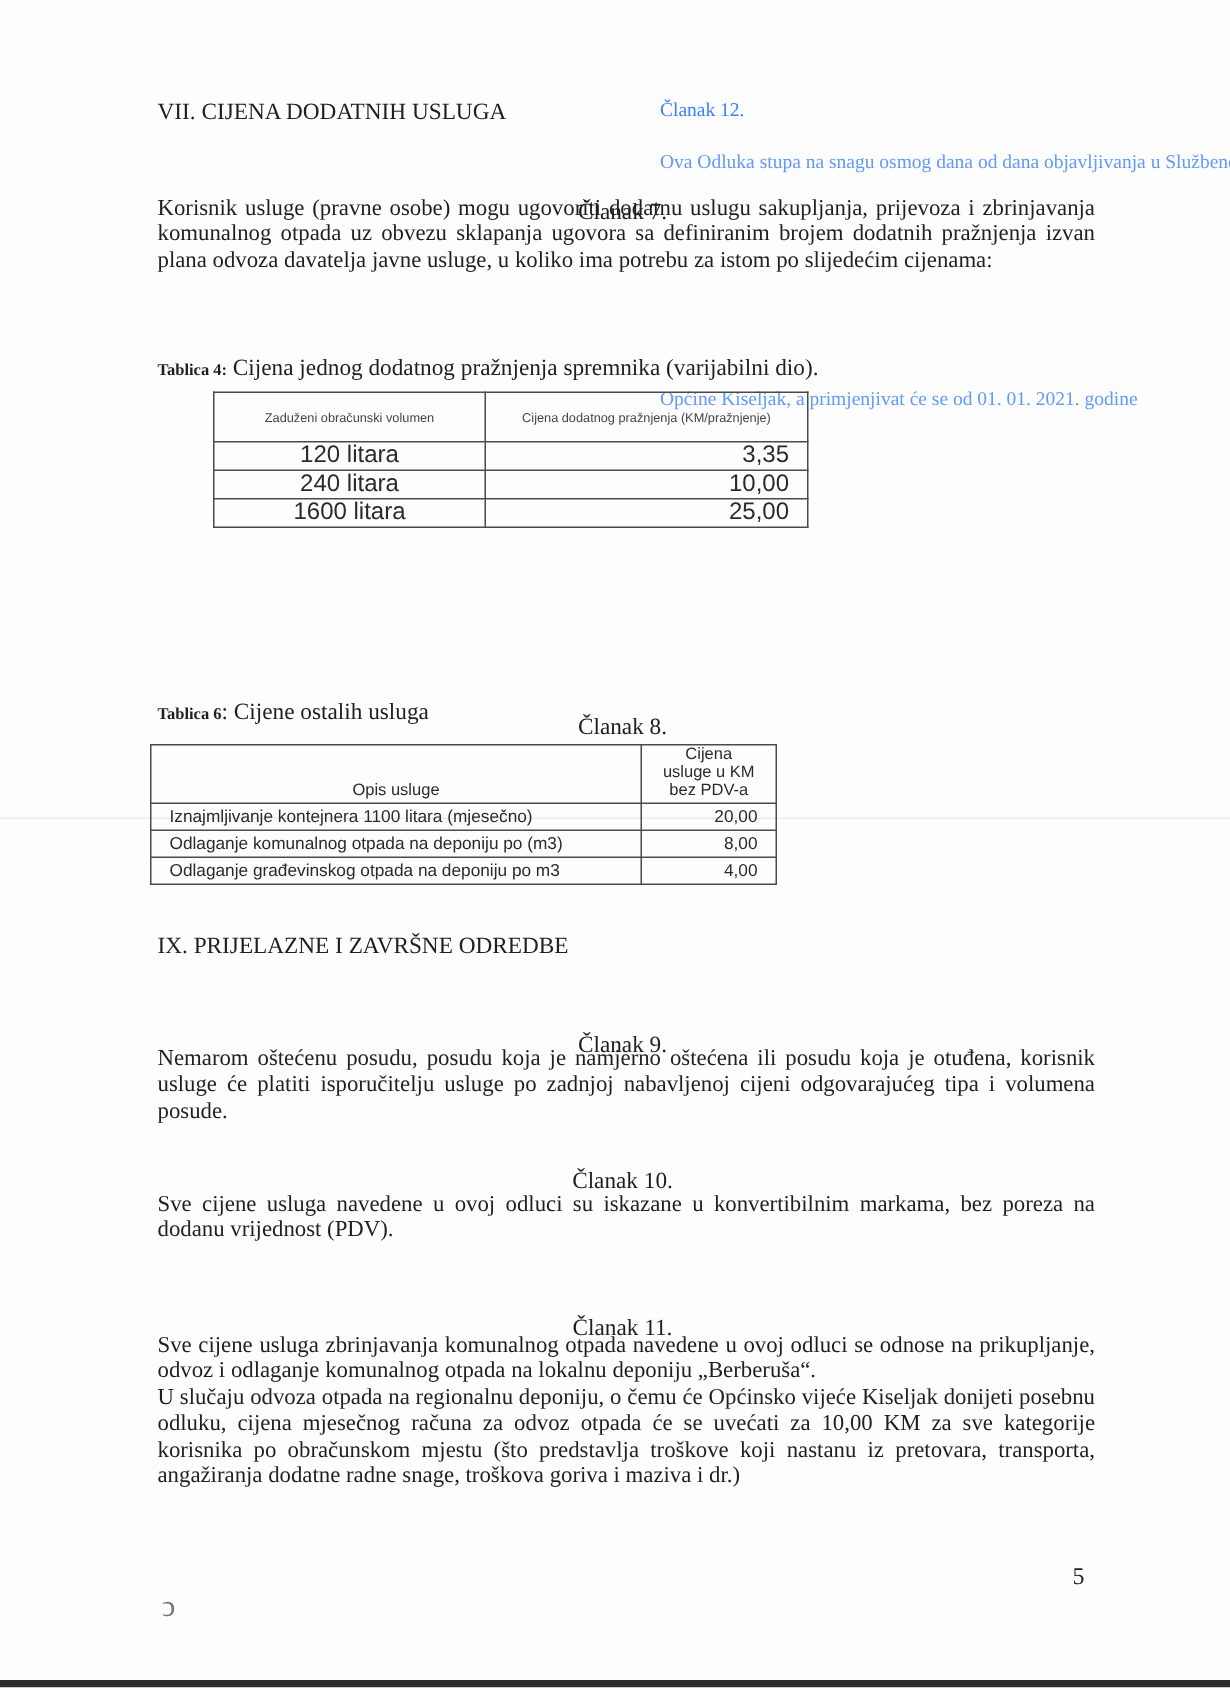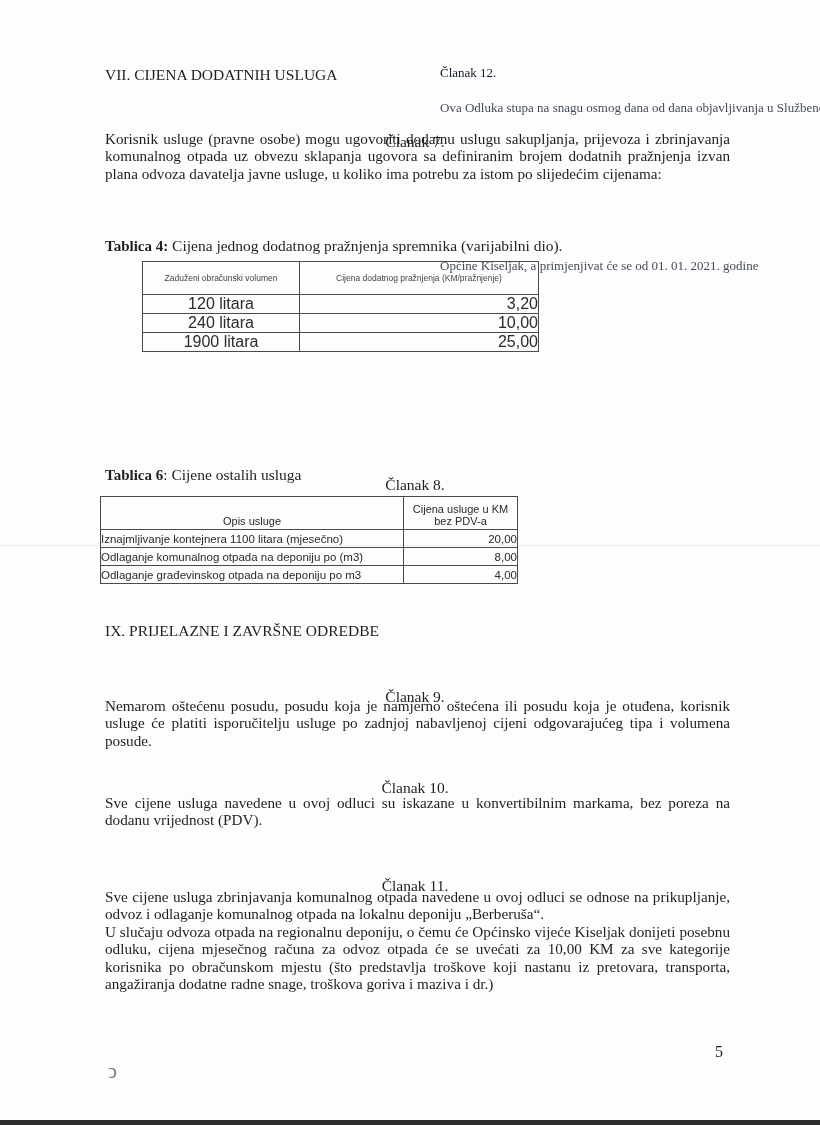--- a/index.html
+++ b/index.html
@@ -4,36 +4,36 @@
 <style>
   html, body { margin: 0; padding: 0; }
   body {
     width: 820px; height: 1125px; position: relative; overflow: hidden;
     background: #fdfdfd;
     font-family: "Liberation Serif", serif;
     color: #1f1f1f;
   }
   .page { position: absolute; left: 0; top: 0; width: 820px; height: 1125px; }
   .ghost {
-    position: absolute; color: #0f172a; font-size: 13px; font-family: "Liberation Serif", serif;
+    position: absolute; color: #3b82f6; font-size: 13px; font-family: "Liberation Serif", serif;
     white-space: nowrap;
   }
   .abs { position: absolute; }
   .heading { font-size: 15.5px; letter-spacing: 0; }
   .clanak { font-size: 15.5px; text-align: center; width: 620px; left: 105px; margin-top: 28px; }
   .para {
     left: 105px; width: 625px; font-size: 15.2px; line-height: 17.4px; text-align: justify;
   }
   .caption { font-size: 15.5px; }
-  .caption b { font-size: 15px; font-weight: bold; }
+  .caption b { font-size: 11px; font-weight: bold; }
   table {
     border-collapse: collapse; position: absolute;
     font-family: "Liberation Sans", sans-serif; color: #2a2a2a;
   }
-  td { border: 1.3px solid #4a4a4a; padding: 0 0; }
+  td { border: 1.3px solid #4a4a4a; padding: 0 12px; }
   .t4 td { height: 17px; font-size: 16px; }
   .t4 .hdr td { height: 32px; font-size: 8.5px; text-align: center; color: #444; }
   .t4 td.c { text-align: center; }
   .t4 td.r { text-align: right; }
   .t5 td { height: 17px; font-size: 11.5px; }
   .t5 .hdr td { height: 30px; font-size: 11px; text-align: center; vertical-align: bottom; padding-bottom: 2px; }
   .t5 td.r { text-align: right; }
   .pagenum { font-size: 16px; }
   .mark { font-size: 20px; color: #777; font-family: "Liberation Serif", serif; }
   .bottom-rule { position: absolute; left: 0; top: 1120px; width: 820px; height: 5px; background: #2c2c2c; }
@@ -59,28 +59,28 @@
   </div>
 
   <table class="t4" style="left:142px; top:261px; width:397px;">
     <tbody>
         <tr class="hdr">
       <td style="width:156px;">Zaduženi obračunski volumen</td>
       <td>Cijena dodatnog pražnjenja (KM/pražnjenje)</td>
     </tr>
     <tr>
       <td class="c">120 litara</td>
-      <td class="r">3,20</td>
+      <td class="r">3,35</td>
     </tr>
     <tr>
       <td class="c">240 litara</td>
       <td class="r">10,00</td>
     </tr>
     <tr>
-      <td class="c">1900 litara</td>
+      <td class="c">1600 litara</td>
       <td class="r">25,00</td>
     </tr>
   </tbody>
     </table>
 
   <div class="abs clanak" style="top:448px;">Članak 8.</div>
 
   <div class="abs caption" style="left:105px; top:466px;">
     <b>Tablica 6</b><span>: Cijene ostalih usluga</span>
   </div>

